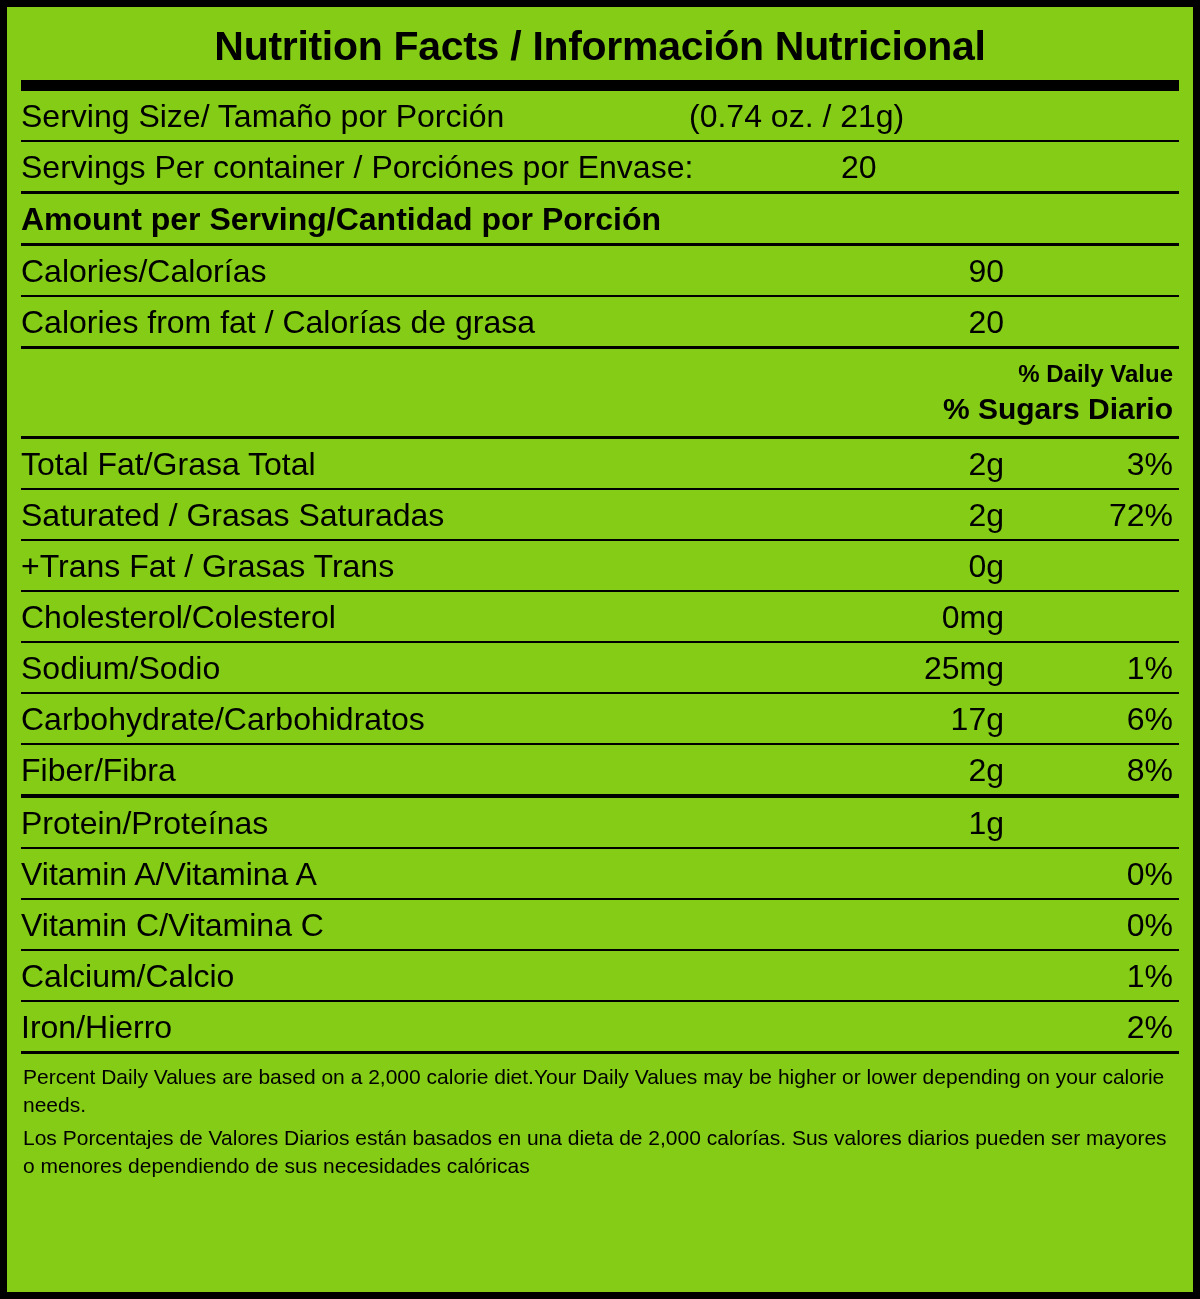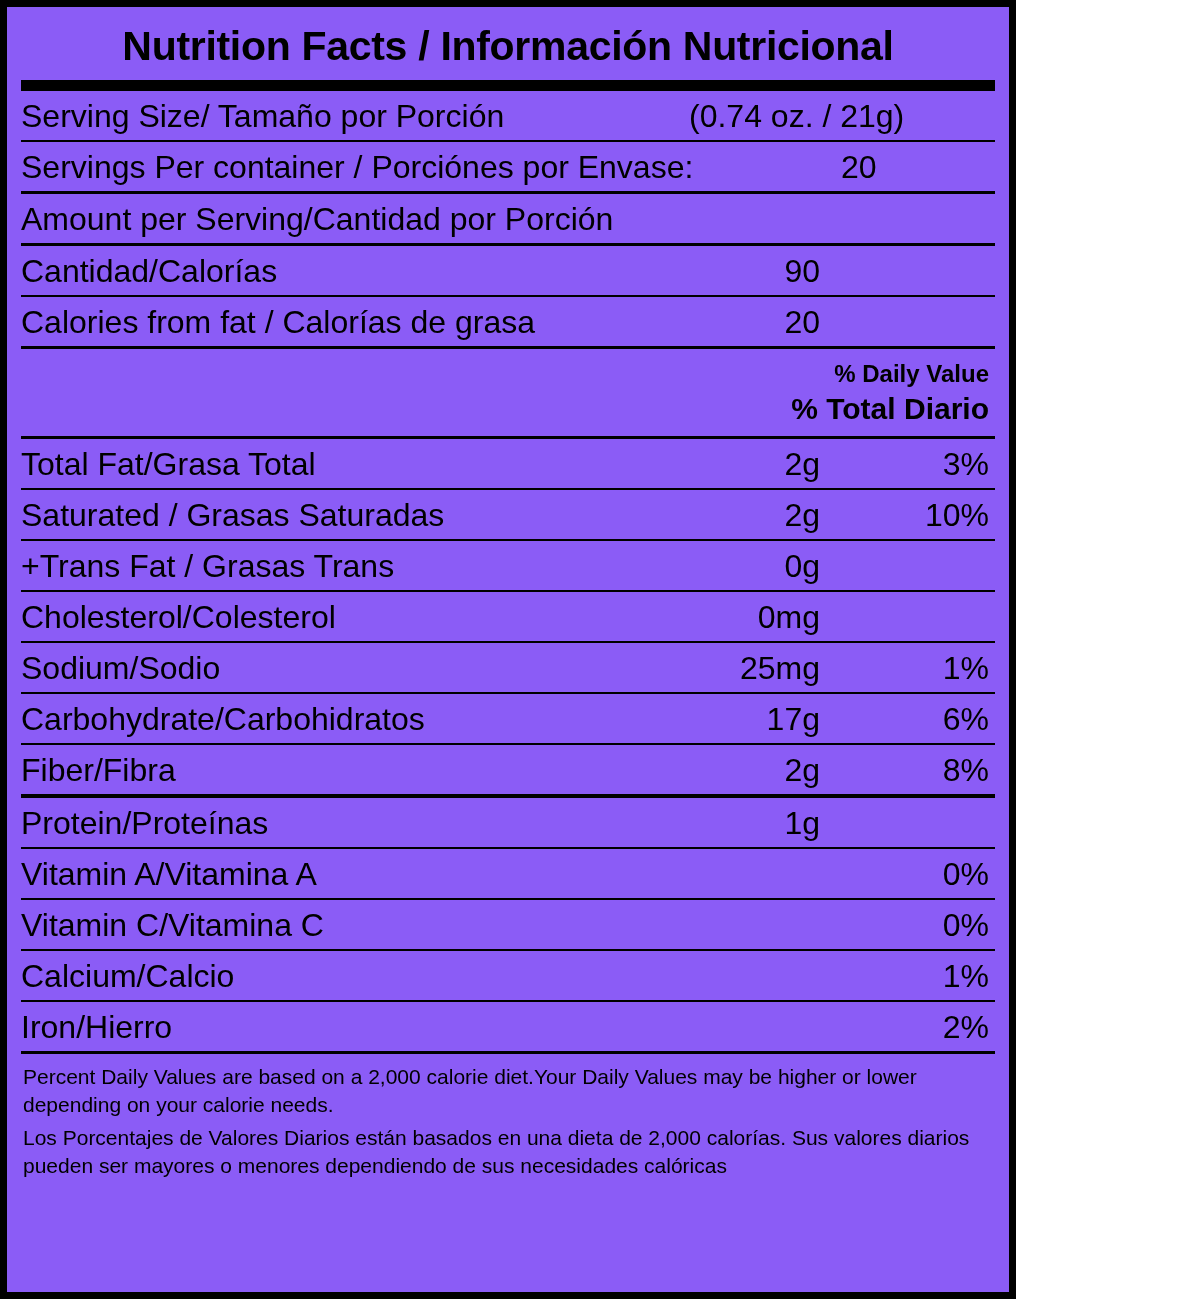--- a/index.html
+++ b/index.html
@@ -5,24 +5,24 @@
   html, body {
     margin: 0;
     padding: 0;
     background: #ffffff;
   }
   body {
     font-family: "Liberation Sans", sans-serif;
     color: #000000;
   }
   .panel {
-    width: 1016px;
+    width: 1200px;
     height: 1299px;
     box-sizing: border-box;
-    background: #8b5cf6;
+    background: #84cc16;
     border: 7px solid #000000;
     padding: 0 14px;
     position: relative;
   }
   .title {
     text-align: center;
     font-size: 41px;
     font-weight: bold;
     letter-spacing: -0.3px;
     padding-top: 16px;
@@ -70,21 +70,21 @@
     position: absolute;
     left: 668px;
     white-space: nowrap;
   }
   .servings-val {
     position: absolute;
     left: 820px;
     white-space: nowrap;
   }
   .bold {
-    font-weight: normal;
+    font-weight: bold;
   }
   .dv-head {
     text-align: right;
     font-size: 24px;
     font-weight: bold;
     padding: 11px 6px 2px 0;
   }
   .dv-head2 {
     text-align: right;
     font-size: 30px;
@@ -120,46 +120,46 @@
     <span class="servings-val">20</span>
   </div>
   <div class="rule-thin"></div>
 
   <div class="row">
     <span class="label bold">Amount per Serving/Cantidad por Porción</span>
   </div>
   <div class="rule-thin"></div>
 
   <div class="row">
-    <span class="label">Cantidad/Calorías</span>
+    <span class="label">Calories/Calorías</span>
     <span class="amount">90</span>
   </div>
   <div class="rule-hair"></div>
 
   <div class="row">
     <span class="label">Calories from fat / Calorías de grasa</span>
     <span class="amount">20</span>
   </div>
   <div class="rule-thin"></div>
 
   <div class="dv-head">% Daily Value</div>
-  <div class="dv-head2">% Total Diario</div>
+  <div class="dv-head2">% Sugars Diario</div>
   <div class="rule-thin"></div>
 
   <div class="row">
     <span class="label">Total Fat/Grasa Total</span>
     <span class="amount">2g</span>
     <span class="dv">3%</span>
   </div>
   <div class="rule-hair"></div>
 
   <div class="row">
     <span class="label">Saturated / Grasas Saturadas</span>
     <span class="amount">2g</span>
-    <span class="dv">10%</span>
+    <span class="dv">72%</span>
   </div>
   <div class="rule-hair"></div>
 
   <div class="row">
     <span class="label">+Trans Fat / Grasas Trans</span>
     <span class="amount">0g</span>
     <span class="dv"></span>
   </div>
   <div class="rule-hair"></div>
 

